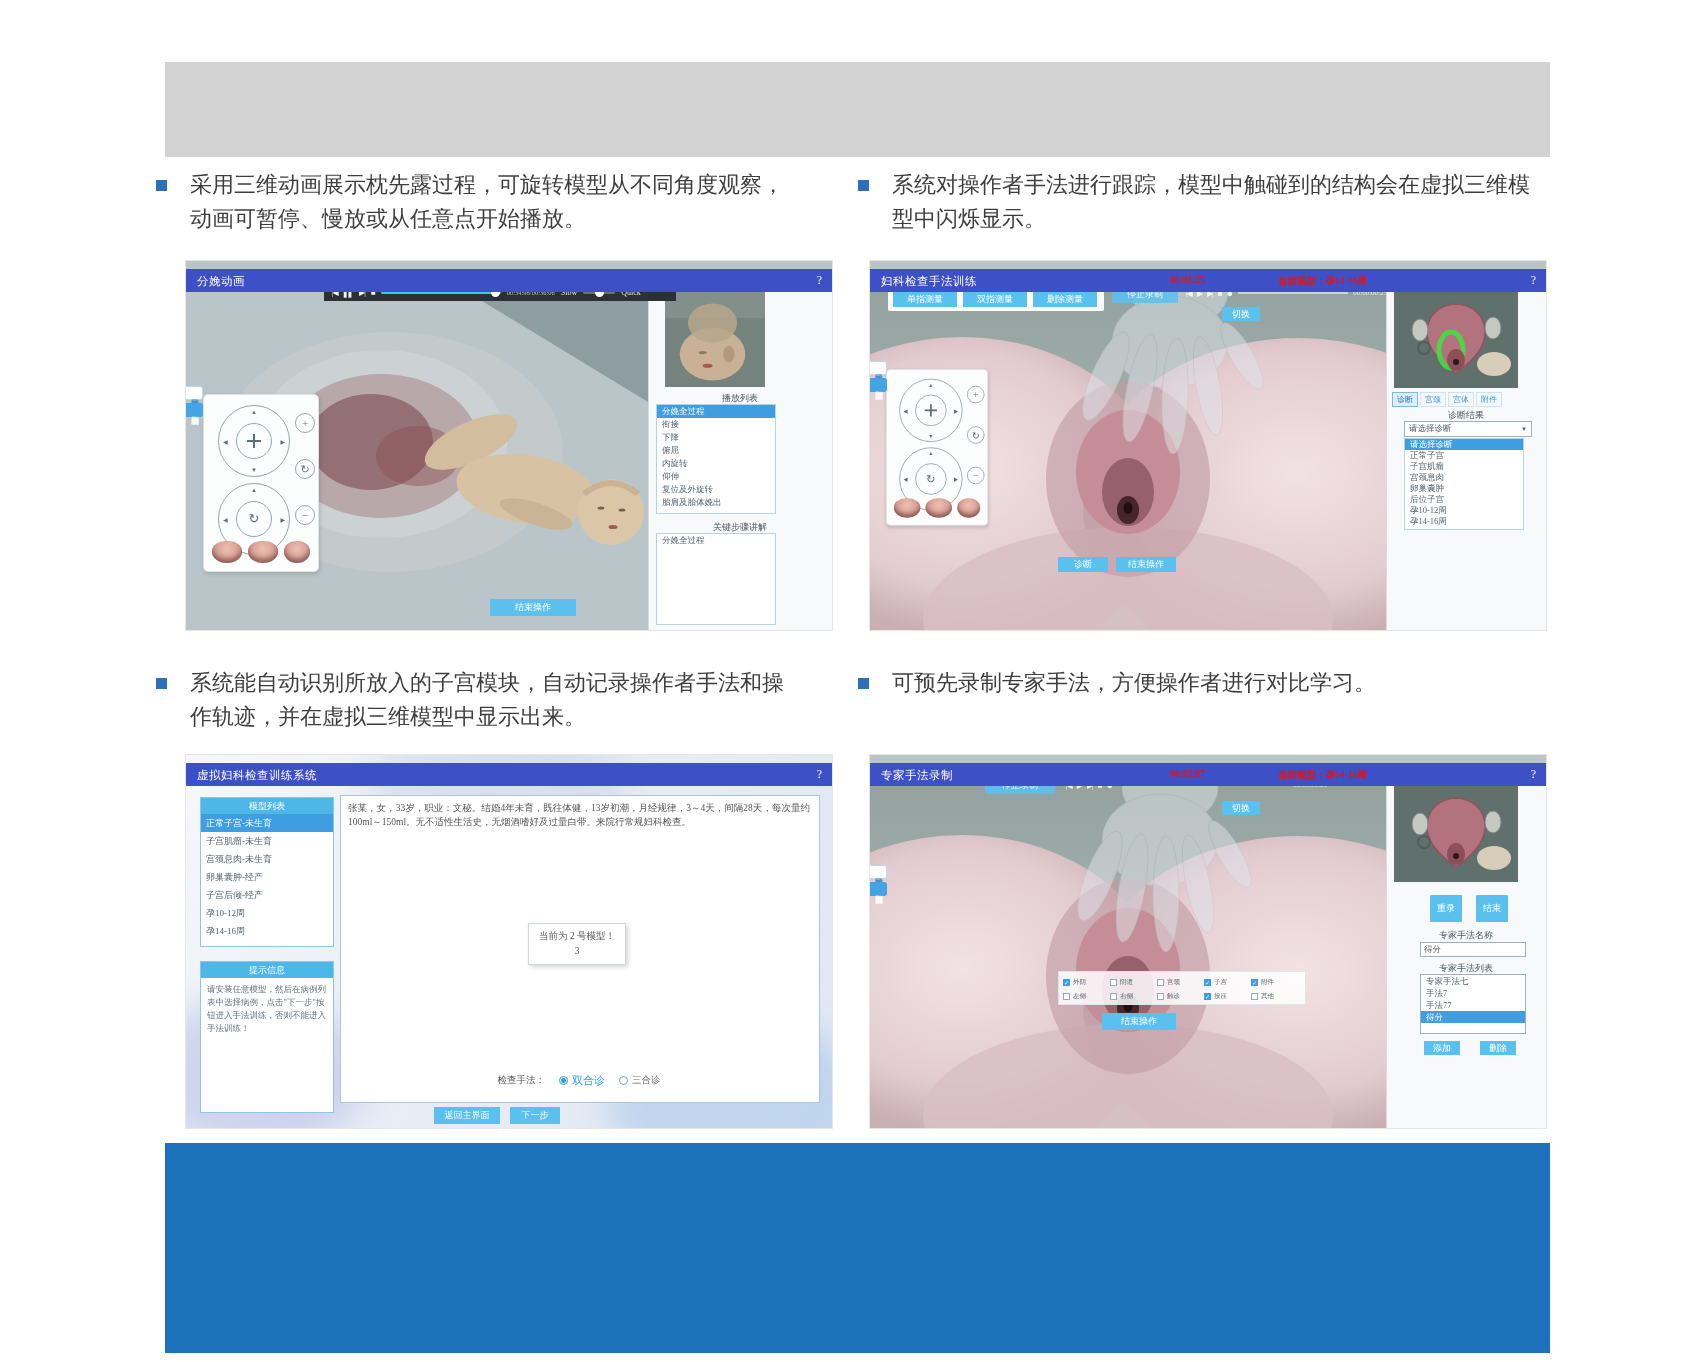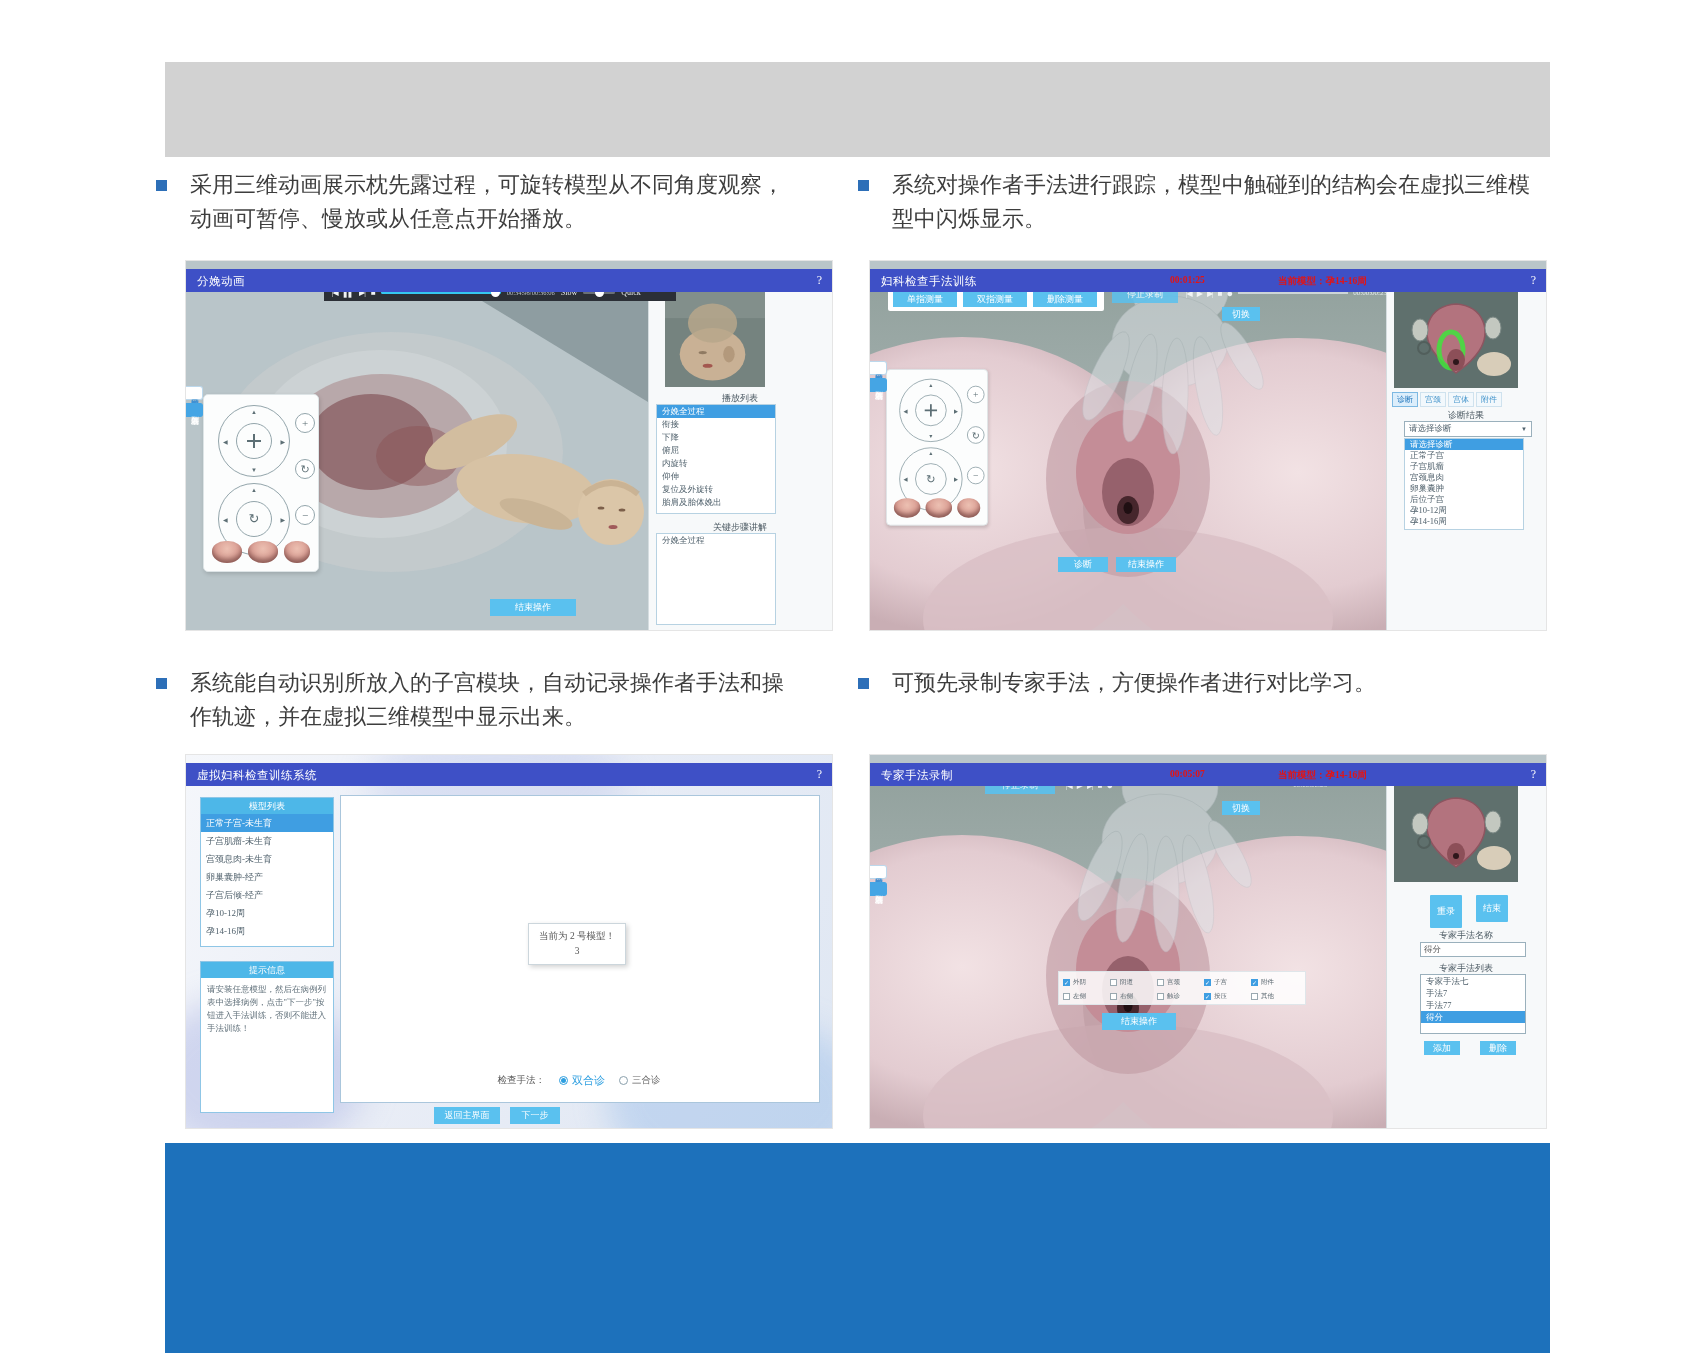--- a/index.html
+++ b/index.html
@@ -360,20 +360,21 @@
       <div class="li" style="font-size:9px">孕10-12周</div>
       <div class="li" style="font-size:9px">孕14-16周</div>
     </div>
 
     <div class="listbox" style="left:14px;top:206px;width:132px;height:150px;border-color:#8fc6e6">
       <div class="cyanh" style="height:16px">提示信息</div>
       <div style="padding:5px 6px;font-size:8.5px;line-height:13px;color:#60707a">请安装任意模型，然后在病例列表中选择病例，点击"下一步"按钮进入手法训练，否则不能进入手法训练！</div>
     </div>
 
     <div class="abs" style="left:154px;top:40px;width:478px;height:306px;background:#fff;border:1px solid #aac6dc;z-index:10"></div>
+    <div class="casetext" style="left:162px;top:46px;width:462px">张某，女，33岁，职业：文秘。结婚4年未育，既往体健，13岁初潮，月经规律，3～4天，间隔28天，每次量约100ml～150ml。无不适性生活史，无烟酒嗜好及过量白带。来院行常规妇科检查。</div>
     <div class="modelbox" style="left:342px;top:168px">
       <div>当前为 2 号模型！</div>
       <div>3</div>
     </div>
     <div class="abs" style="left:154px;top:318px;width:478px;display:flex;justify-content:center;align-items:center;gap:14px;z-index:20">
       <span style="font-size:9.5px;color:#555">检查手法：</span>
       <span style="display:flex;align-items:center;gap:4px">
         <span class="rd on"></span>
         <span style="font-size:11px;color:#2e9fe0">双合诊</span>
       </span>
@@ -498,21 +499,21 @@
     <svg class="scene" viewBox="0 0 124 100" style="left:524px;top:27px;width:124px;height:100px;z-index:20">
       <rect width="124" height="100" fill="#5f706d"></rect>
       <ellipse cx="100" cy="76" rx="17" ry="12" fill="#d8cdb9"></ellipse>
       <path d="M62,16 C90,18 98,44 85,63 C77,75 70,79 62,85 C54,79 47,75 39,63 C26,44 34,18 62,16 Z" fill="#b3737e" stroke="#8d5560" stroke-width="1.5"></path>
       <ellipse cx="26" cy="42" rx="8" ry="11" fill="#c3c8c0" stroke="#7d8a87"></ellipse>
       <ellipse cx="99" cy="40" rx="8" ry="11" fill="#c3c8c0" stroke="#7d8a87"></ellipse>
       <circle cx="30" cy="60" r="6" fill="none" stroke="#525f5c" stroke-width="2"></circle>
       <ellipse cx="62" cy="72" rx="9" ry="11" fill="#8c4f58"></ellipse>
       <circle cx="62" cy="74" r="3" fill="#2e171b"></circle>
     </svg>
-    <div class="btn sq" style="left:560px;top:140px;width:32px;height:33px">重录</div>
+    <div class="btn sq" style="left:560px;top:140px;width:32px;height:27px">重录</div>
     <div class="btn sq" style="left:606px;top:140px;width:32px;height:27px">结束</div>
     <div class="sideh" style="left:516px;top:174px;width:160px">专家手法名称</div>
     <input class="sidein" style="left: 550px; top: 187px; width: 98px;" readonly="" value="得分">
     <div class="sideh" style="left:516px;top:207px;width:160px">专家手法列表</div>
     <div class="listbox" style="left:550px;top:219px;width:104px;height:58px;--lh:12px;border-color:#9ab0bc">
       <div class="li">专家手法七</div>
       <div class="li">手法7</div>
       <div class="li">手法77</div>
       <div class="li sel">得分</div>
     </div>

